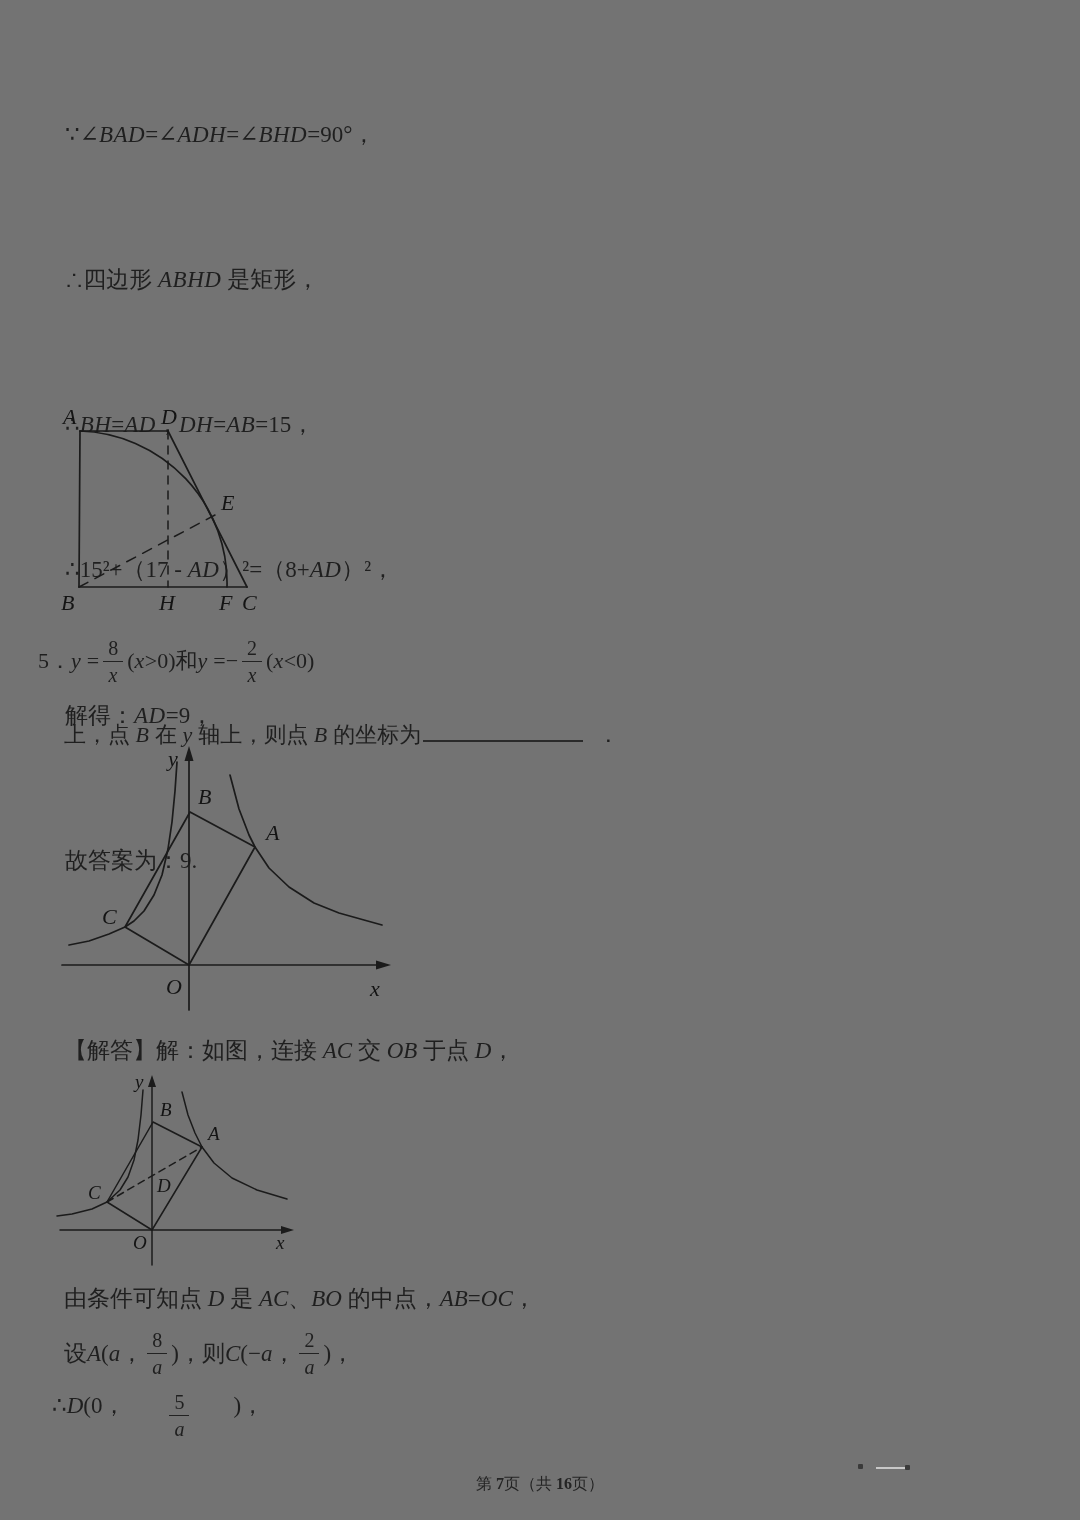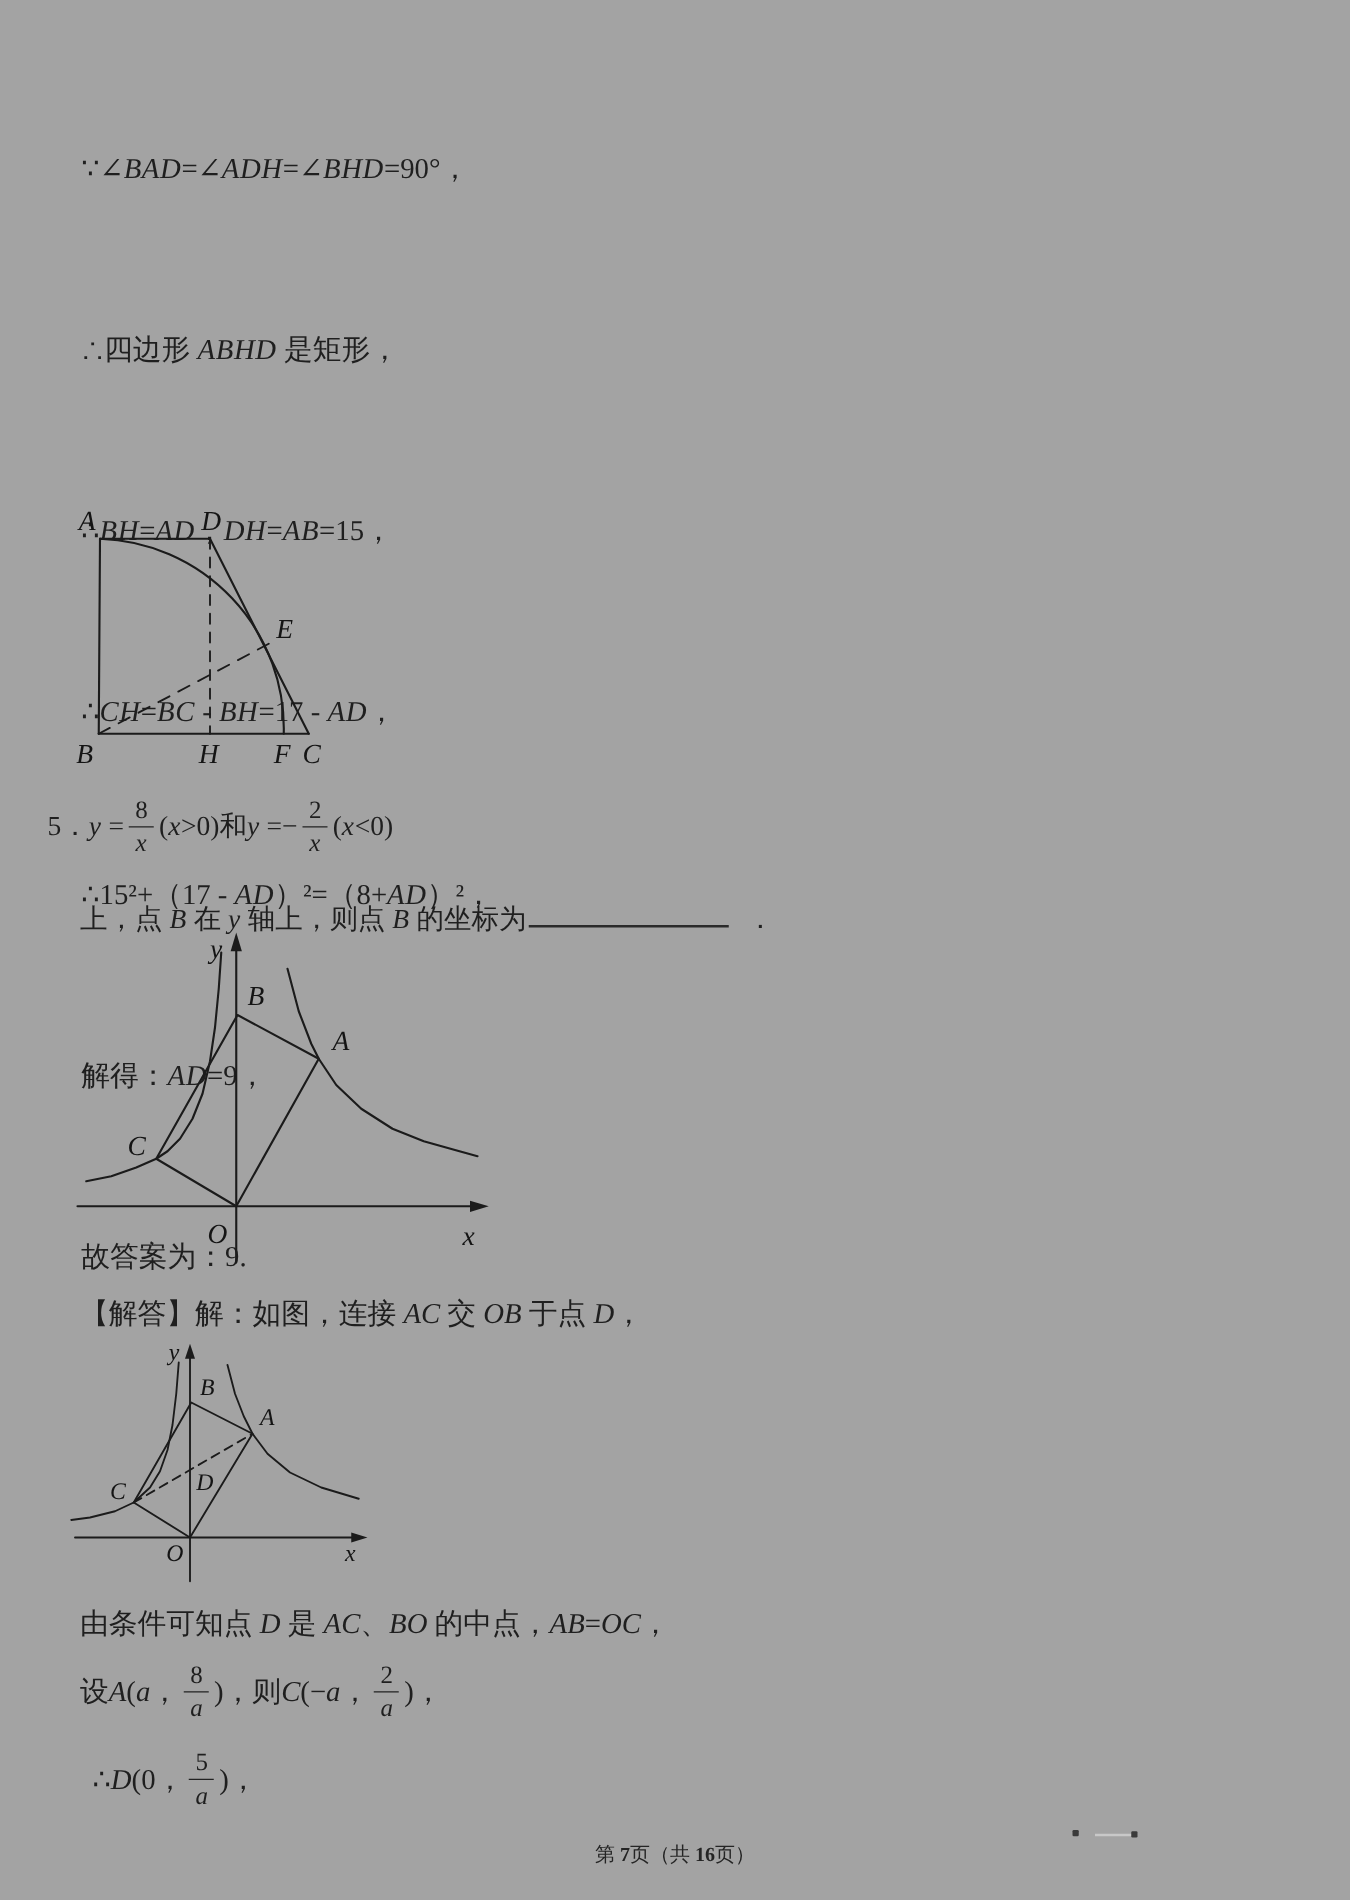--- a/index.html
+++ b/index.html
@@ -1,18 +1,18 @@
 <!DOCTYPE html>
 <html><head>
 <meta charset="utf-8">
 <style>
   html,body { margin:0; padding:0; background:#e8e8e8; }
   .page {
     position:relative; width:1080px; height:1520px;
-    background:#a3a3a3; overflow:hidden;
+    background:#737373; overflow:hidden;
     font-family:"Liberation Serif","DejaVu Serif",serif;
     color:#1f1f1f;
   }
   
   .sol { position:absolute; left:65px; top:14px; font-size:23px; line-height:48.4px; white-space:pre; }
   .sol .line i { font-style:italic; letter-spacing:0.5px; }
 
   
   .frac { display:inline-flex; flex-direction:column; align-items:center; vertical-align:middle;
           margin:0 4px; font-size:20px; line-height:1.2; }
@@ -25,21 +25,21 @@
   .q5-l1 { display:flex; align-items:center; white-space:nowrap; height:66px; }
   .q5-l1 > span { flex:0 0 auto; }
   .q5-l2 { margin-top:24px; padding-left:26px; height:34px; }
   .blank { display:inline-block; width:160px; border-bottom:2px solid #2a2a2a; height:1em;
            vertical-align:baseline; margin:0 14px 0 2px; }
 
   
   .ans-intro  { position:absolute; left:64px; top:1035px; font-size:23px; white-space:pre; }
   .ans-line1  { position:absolute; left:64px; top:1283px; font-size:23px; white-space:pre; }
   .ans-line2  { position:absolute; left:64px; top:1320px; font-size:23px; display:flex; align-items:center; height:66px; white-space:pre;text-align:right; }
-  .ans-line3  { position:absolute; left:74px; top:1390px; font-size:23px; display:flex; align-items:center; height:66px; white-space:pre; }
+  .ans-line3  { position:absolute; left:52px; top:1390px; font-size:23px; display:flex; align-items:flex-start; height:66px; white-space:pre;gap:40px; }
 
   
   .footer { position:absolute; left:0; top:1474px; width:100%; text-align:center; font-size:16px; color:#242424; }
   .footer b { font-weight:bold; }
 
   
   .fig { position:absolute; }
   .fig-1 { left:55px;  top:402px;  }
   .fig-2 { left:50px;  top:742px;  }
   .fig-3 { left:50px;  top:1072px; }
@@ -53,21 +53,20 @@
 </style>
 </head>
 <body>
 
 <div class="page">
 
   <div class="sol">
     <div class="line">∵∠<i>BAD</i>=∠<i>ADH</i>=∠<i>BHD</i>=90°，</div>
     <div class="line">∴四边形 <i>ABHD</i> 是矩形，</div>
     <div class="line">∴<i>BH</i>=<i>AD</i>，<i>DH</i>=<i>AB</i>=15，</div>
-    <div class="line">∴<i>CH</i>=<i>BC</i> - <i>BH</i>=17 - <i>AD</i>，</div>
     <div class="line">∴15²+（17 - <i>AD</i>）²=（8+<i>AD</i>）²，</div>
     <div class="line">解得：<i>AD</i>=9，</div>
     <div class="line">故答案为：9.</div>
   </div>
 
   <div class="fig fig-1">
     <svg width="230" height="222" viewBox="0 0 230 222">
       <path class="stroke" d="M25,29 L113,29"></path>
       <path class="stroke" d="M25,29 L24,185"></path>
       <path class="stroke" d="M24,185 L192,185"></path>

